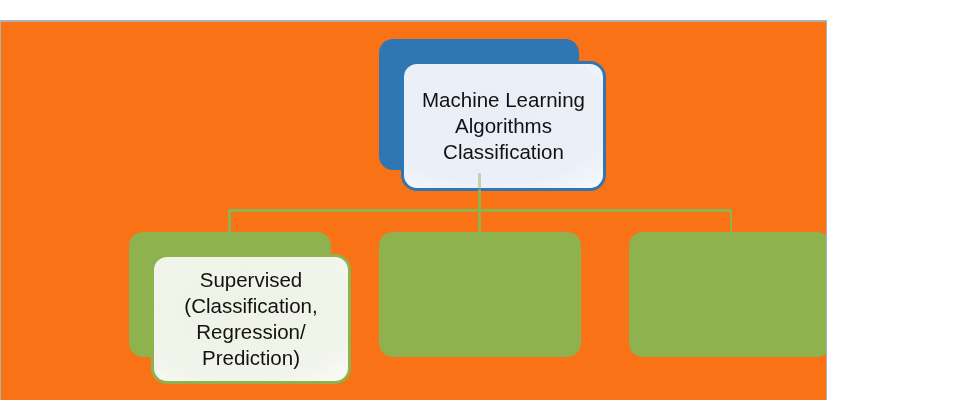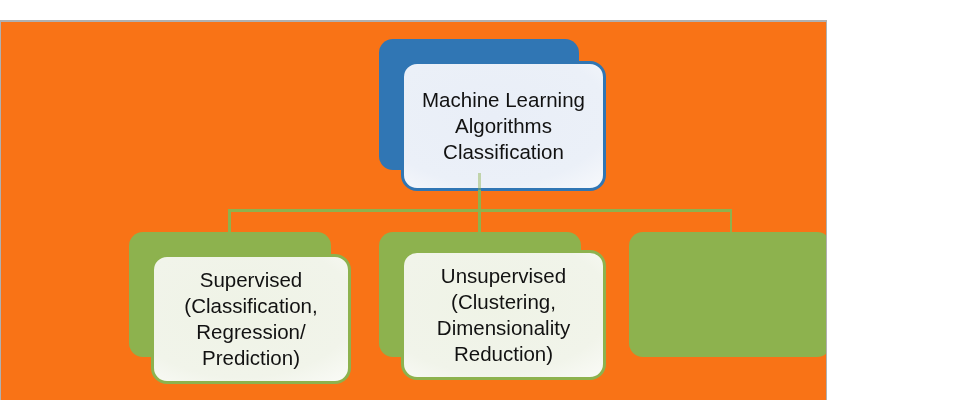--- a/index.html
+++ b/index.html
@@ -102,23 +102,17 @@
 
   <div class="back-plate back-green" style="left:128px; top:210px; width:202px; height:125px;"></div>
   <div class="front-box front-green" style="left:150px; top:232px; width:200px; height:130px;">
     <div class="node-text">Supervised
 (Classification,
 Regression/
 Prediction)</div>
   </div>
 
   <div class="back-plate back-green" style="left:378px; top:210px; width:202px; height:125px;"></div>
-  <div class="front-box front-green" style="left:400px; top:228px; width:205px; height:130px;">
-    <div class="node-text">Unsupervised
-(Clustering,
-Dimensionality
-Reduction)</div>
-  </div>
 
   <div class="back-plate back-green" style="left:628px; top:210px; width:202px; height:125px;"></div>
 
   <div class="dotted-bottom"></div>
 </div>
 
 </body></html>

